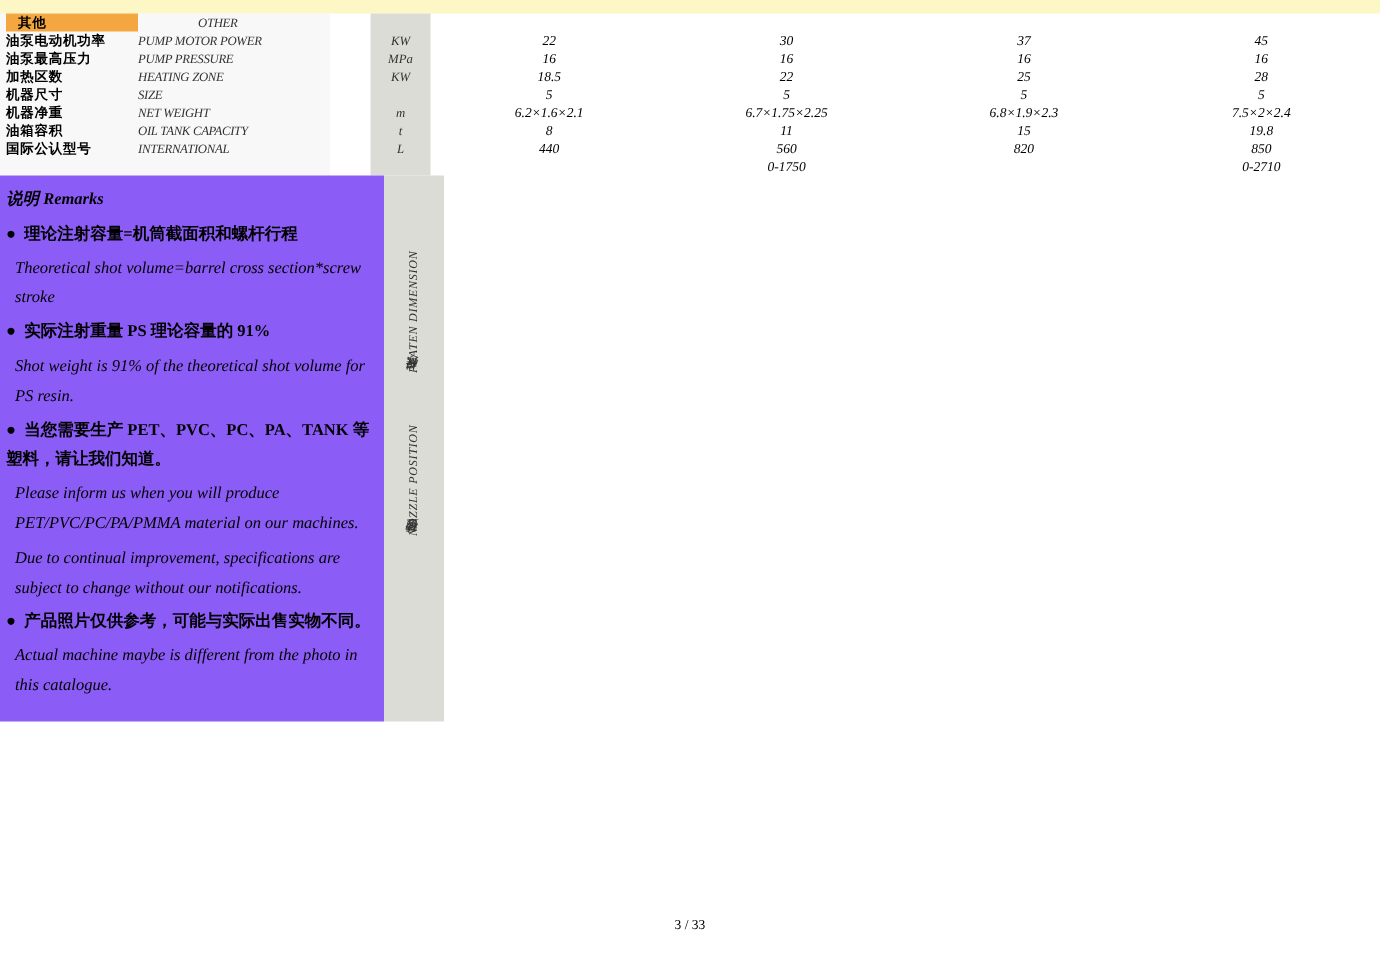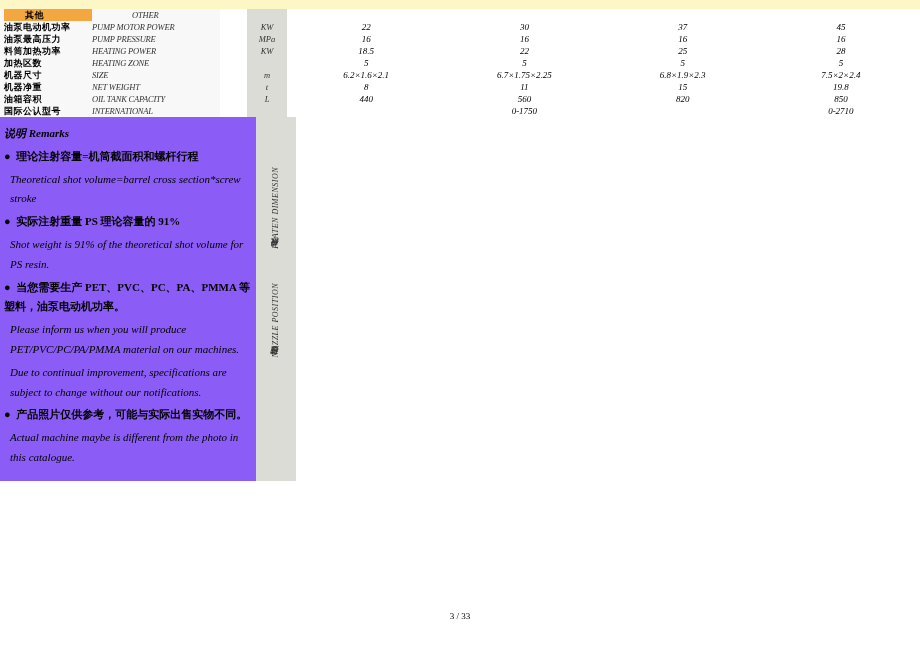--- a/index.html
+++ b/index.html
@@ -39,21 +39,21 @@
     .label-en {
       flex: 1;
       font-style: italic;
       color: #333;
       font-size: 8.5px;
       letter-spacing: -0.2px;
     }
     .label-row.header .label-cn {
       background: #f4a640;
       color: #000;
-      padding-left: 21px;
+      padding-left: 8px;
     }
     .label-row.header .label-en {
       color: #333;
       padding-left: 40px;
     }
     .units-col {
       width: 40px;
       background: #dcdcd6;
       text-align: center;
       margin-left: 27px;
@@ -138,24 +138,20 @@
       <div class="label-cn">其他</div>
       <div class="label-en">OTHER</div>
     </div>
     <div class="label-row">
         <div class="label-cn">油泵电动机功率</div>
         <div class="label-en">PUMP MOTOR POWER</div>
       </div>
     <div class="label-row">
         <div class="label-cn">油泵最高压力</div>
         <div class="label-en">PUMP PRESSURE</div>
-      </div>
-    <div class="label-row">
-        <div class="label-cn">料筒加热功率</div>
-        <div class="label-en">HEATING POWER</div>
       </div>
     <div class="label-row">
         <div class="label-cn">加热区数</div>
         <div class="label-en">HEATING ZONE</div>
       </div>
     <div class="label-row">
         <div class="label-cn">机器尺寸</div>
         <div class="label-en">SIZE</div>
       </div>
     <div class="label-row">
@@ -240,21 +236,21 @@
   </div>
 </div>
 
 <div class="lower">
   <div class="remarks">
     <p class="remarks-title">说明 Remarks</p>
     <p class="bullet-line"><span class="bullet">●&nbsp;&nbsp;</span><span>理论注射容量=机筒截面积和螺杆行程</span></p>
     <p class="en-line">Theoretical shot volume=barrel cross section*screw stroke</p>
     <p class="bullet-line"><span class="bullet">●&nbsp;&nbsp;</span><span>实际注射重量 PS 理论容量的 91%</span></p>
     <p class="en-line">Shot weight is 91% of the theoretical shot volume for PS resin.</p>
-    <p class="bullet-line"><span class="bullet">●&nbsp;&nbsp;</span><span>当您需要生产 PET、PVC、PC、PA、PMMA 等塑料，油泵电动机功率。</span></p>
+    <p class="bullet-line"><span class="bullet">●&nbsp;&nbsp;</span><span>当您需要生产 PET、PVC、PC、PA、TANK 等塑料，请让我们知道。</span></p>
     <p class="en-line">Please inform us when you will produce PET/PVC/PC/PA/PMMA material on our machines.</p>
     <p class="en-line">Due to continual improvement, specifications are subject to change without our notifications.</p>
     <p class="bullet-line"><span class="bullet">●&nbsp;&nbsp;</span><span>产品照片仅供参考，可能与实际出售实物不同。</span></p>
     <p class="en-line">Actual machine maybe is different from the photo in this catalogue.</p>
   </div>
   <div class="side-strip">
     <div class="vlabel">模板尺寸 PLATEN DIMENSION</div>
     <div class="vlabel">移动位置 NOZZLE POSITION</div>
   </div>
 </div>

